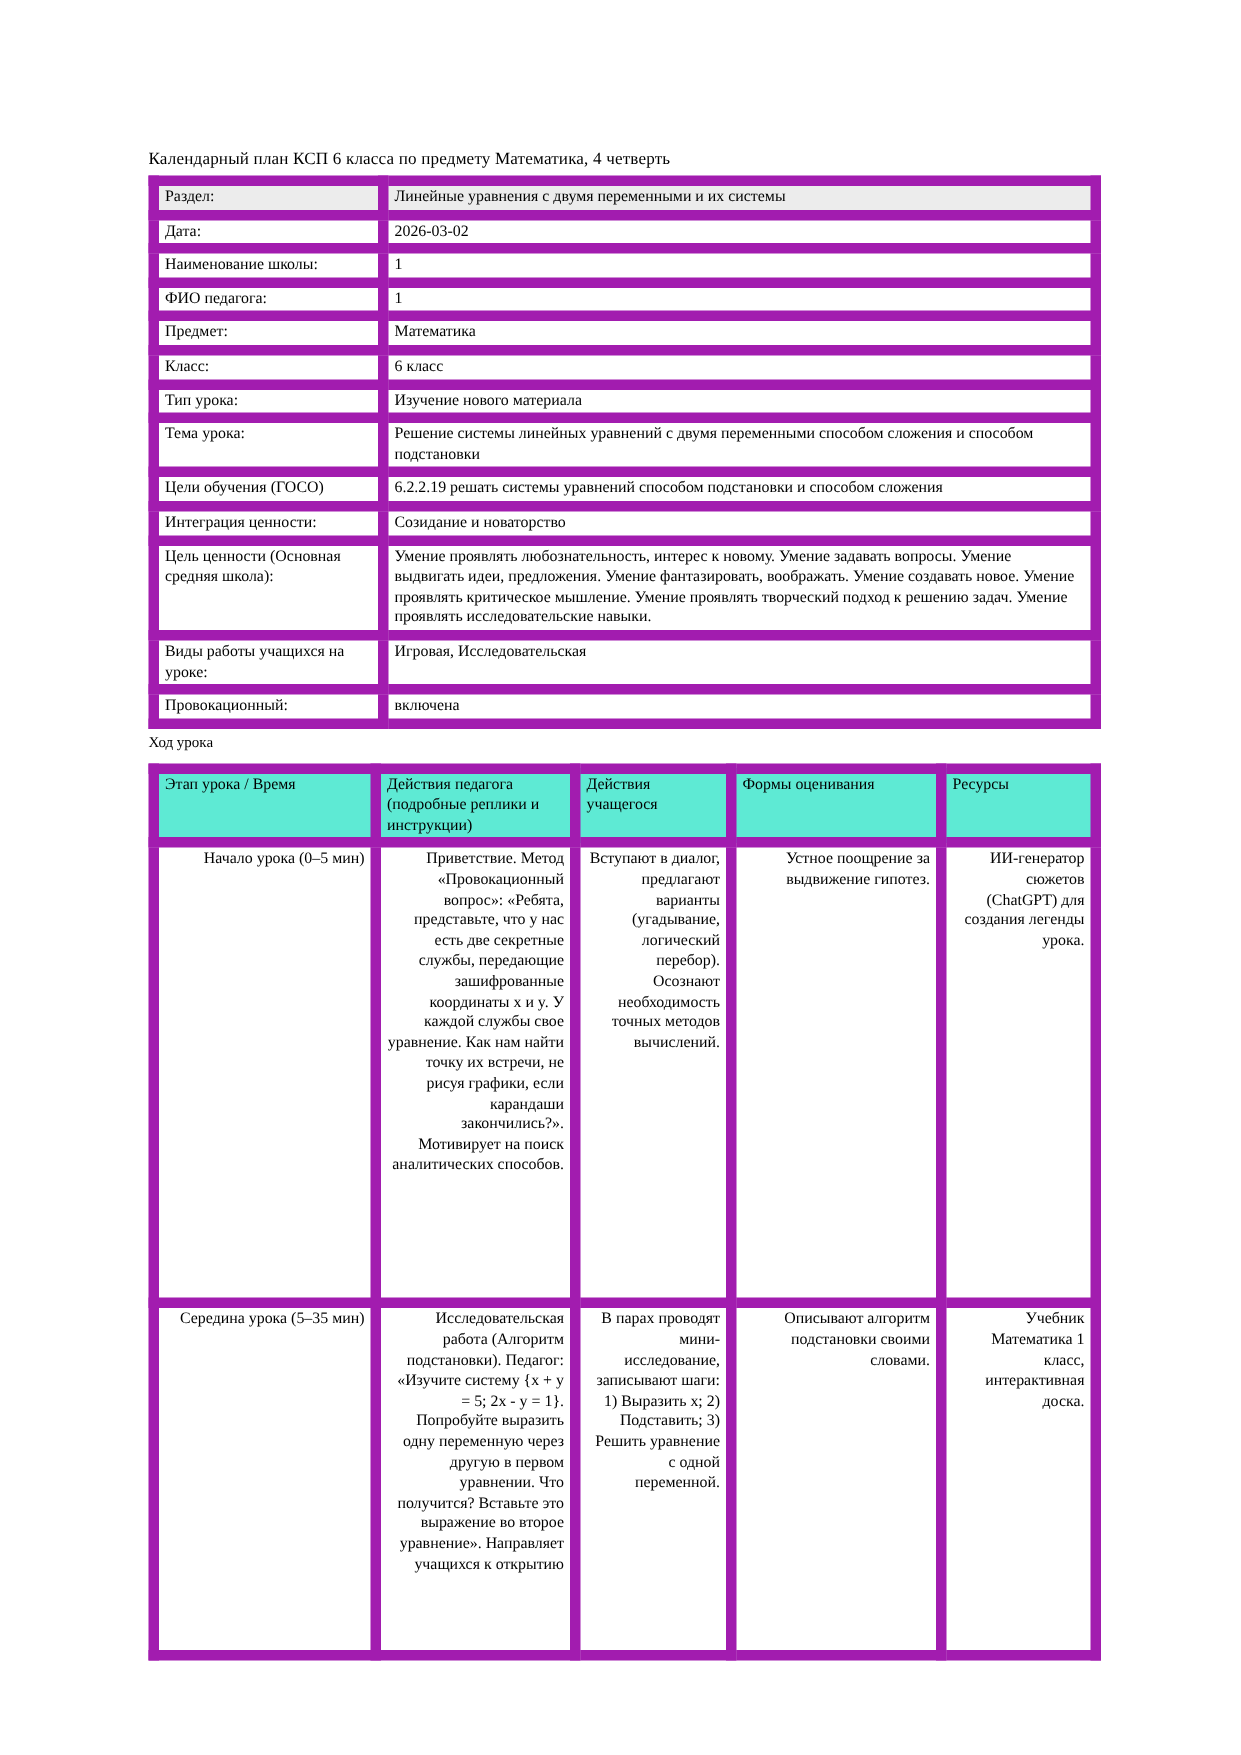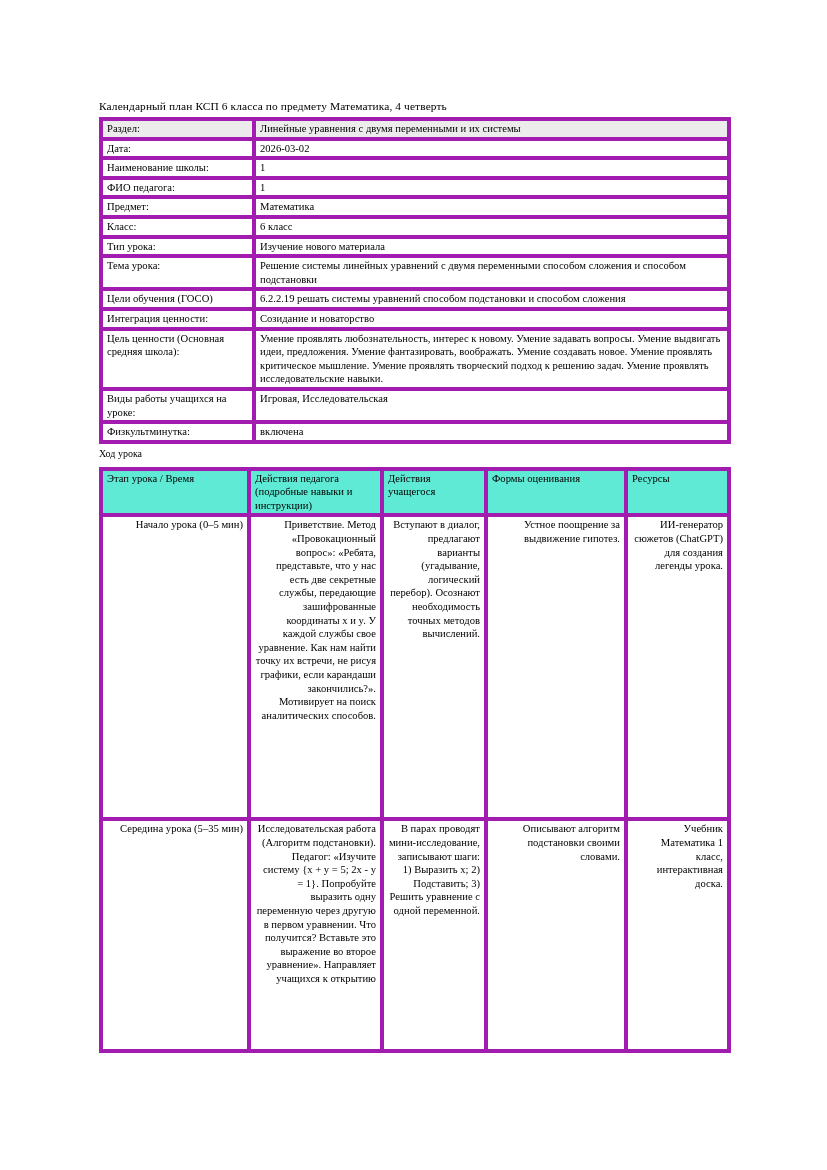--- a/index.html
+++ b/index.html
@@ -36,21 +36,21 @@
 
   table.doc-table {
     border-collapse: collapse;
     table-layout: fixed;
     width: 628px;
     font-size: 10.6px;
     line-height: 13.6px;
   }
   table.doc-table td,
   table.doc-table th {
-    border: 4px solid #a21caf;
+    border: 7px solid #a21caf;
     padding: 1px 4px 1px 4px;
     vertical-align: top;
     text-align: left;
     font-weight: normal;
     word-wrap: break-word;
     overflow-wrap: break-word;
     hyphens: none;
   }
 
   
@@ -124,40 +124,40 @@
       </tr>
       <tr>
         <td>Цель ценности (Основная средняя школа):</td>
         <td>Умение проявлять любознательность, интерес к новому. Умение задавать вопросы. Умение выдвигать идеи, предложения. Умение фантазировать, воображать. Умение создавать новое. Умение проявлять критическое мышление. Умение проявлять творческий подход к решению задач. Умение проявлять исследовательские навыки.</td>
       </tr>
       <tr>
         <td>Виды работы учащихся на уроке:</td>
         <td>Игровая, Исследовательская</td>
       </tr>
       <tr>
-        <td>Физкультминутка:</td>
+        <td>Провокационный:</td>
         <td>включена</td>
       </tr>
     </tbody>
   </table>
 
   <div class="section-caption">Ход урока</div>
 
   <table class="doc-table t2">
     <colgroup>
         <col class="k1">
         <col class="k2">
         <col class="k3">
         <col class="k4">
         <col class="k5">
       </colgroup>
     <thead>
       <tr>
         <td>Этап урока / Время</td>
-        <td>Действия педагога (подробные навыки и инструкции)</td>
+        <td>Действия педагога (подробные реплики и инструкции)</td>
         <td>Действия учащегося</td>
         <td>Формы оценивания</td>
         <td>Ресурсы</td>
       </tr>
     </thead>
     <tbody>
       <tr class="body-row row-1">
         <td>Начало урока (0–5 мин)</td>
         <td>Приветствие. Метод «Провокационный вопрос»: «Ребята, представьте, что у нас есть две секретные службы, передающие зашифрованные координаты x и y. У каждой службы свое уравнение. Как нам найти точку их встречи, не рисуя графики, если карандаши закончились?». Мотивирует на поиск аналитических способов.</td>
         <td>Вступают в диалог, предлагают варианты (угадывание, логический перебор). Осознают необходимость точных методов вычислений.</td>

